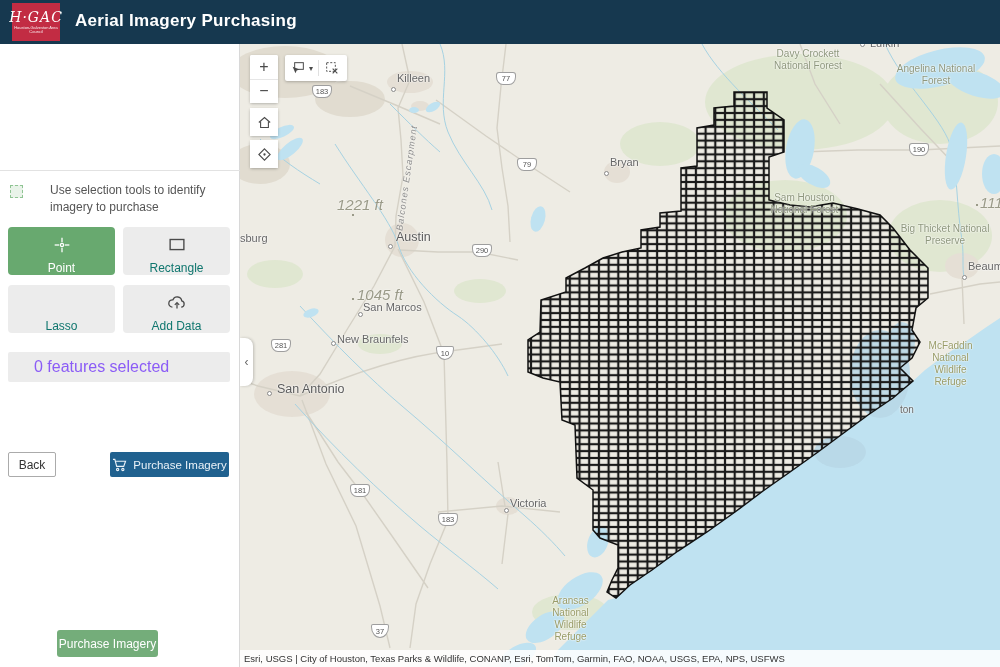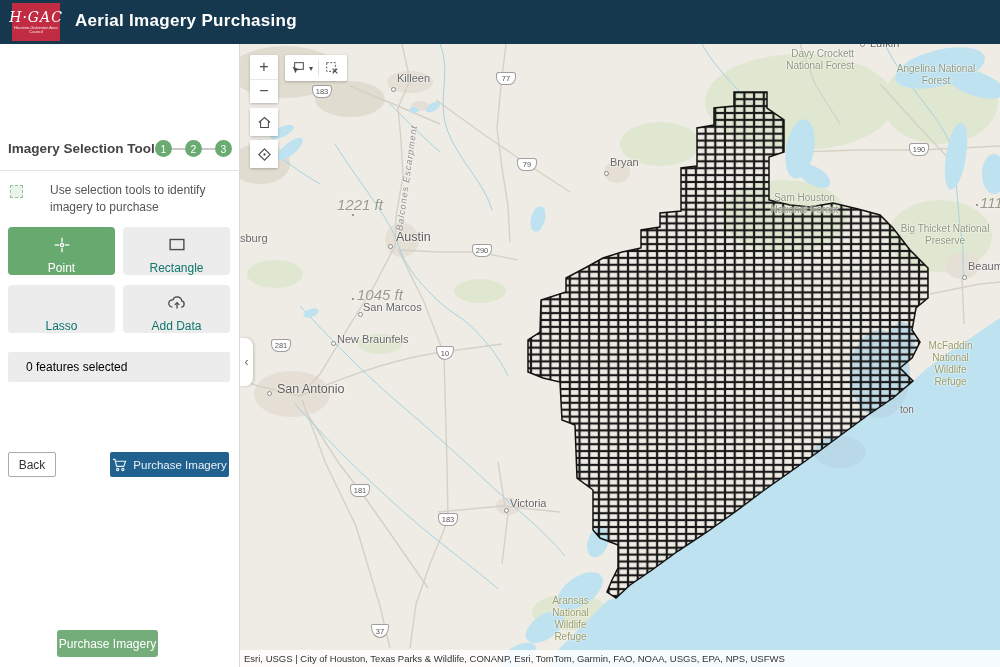--- a/index.html
+++ b/index.html
@@ -32,21 +32,21 @@
   .tool-btn .tool-label { font-size:12px; color:#0f766e; }
   .tool-btn svg { position:absolute; top:7px; }
   .tool-btn.active { background:#68a96f; }
   .tool-btn.active .tool-label { color:#fff; }
   .btn-point { left:8px; top:183px; }
   .btn-rect { left:123px; top:183px; }
   .btn-lasso { left:8px; top:241px; }
   .btn-add { left:123px; top:241px; }
 
   .status-bar { position:absolute; left:8px; top:308px; width:222px; height:30px; background:#ececec; border-radius:2px;
-                display:flex; align-items:center; padding-left:18px; font-size:12px; color:#000000; }
+                display:flex; align-items:center; padding-left:26px; font-size:16px; color:#8b5cf6; }
 
   .back-btn { position:absolute; left:8px; top:408px; width:48px; height:25px; background:#fff; border:1px solid #ababab;
               border-radius:2px; font-size:12px; color:#333; cursor:pointer; }
   .purchase-btn { position:absolute; left:110px; top:408px; width:119px; height:25px; background:#20618f; border:none;
                   border-radius:2px; font-size:11.5px; color:#eaf2f8; cursor:pointer; display:flex; align-items:center; justify-content:center; gap:6px; }
   .purchase-bottom-btn { position:absolute; left:57px; top:586px; width:101px; height:27px; background:#74ad7a; border:none;
                   border-radius:3px; font-size:12px; color:#fff; cursor:pointer; }
 
   
   .map { position:absolute; left:240px; top:44px; width:760px; height:623px; background:#eeece4; overflow:hidden; z-index:10; }
@@ -99,30 +99,20 @@
 
   <div class="header">
     <div class="logo">
       <span class="logo-acro">H·GAC</span>
       <span class="logo-sub">Houston-Galveston Area Council</span>
     </div>
     <span class="app-title">Aerial Imagery Purchasing</span>
   </div>
 
   <div class="sidebar">
-    <div class="panel-title-row">
-      <span class="panel-title">Imagery Selection Tool</span>
-      <div class="steps">
-        <span class="step-circle">1</span>
-        <span class="step-line"></span>
-        <span class="step-circle">2</span>
-        <span class="step-line"></span>
-        <span class="step-circle">3</span>
-      </div>
-    </div>
     <div class="panel-divider"></div>
 
     <div class="instruction">
       <span class="marquee-icon"></span>
       <span class="instruction-text">Use selection tools to identify imagery to purchase</span>
     </div>
 
     <button class="tool-btn active btn-point">
       <svg width="22" height="22" viewBox="0 0 24 24">
         <g stroke="#fff" stroke-width="1.4" fill="none">
@@ -317,21 +307,21 @@
 
     <span class="map-label" style="left:630px; top:-7px;">Lufkin</span>
     <span class="city-dot" style="left:620px; top:-2px;"></span>
 
     <span class="map-label" style="left:728px; top:216px;">Beaumont</span>
     <span class="city-dot" style="left:722px; top:231px;"></span>
 
     <span class="map-label" style="left:660px; top:360px; font-size:10px;">ton</span>
     <span class="map-label" style="left:0px; top:188px;">sburg</span>
 
-    <div class="area-label" style="left:522px; top:4px; width:92px;text-align:right;">Davy Crockett National Forest</div>
+    <div class="area-label" style="left:522px; top:4px; width:92px;">Davy Crockett National Forest</div>
     <div class="area-label" style="left:650px; top:19px; width:92px;">Angelina National Forest</div>
     <div class="area-label" style="left:507px; top:148px; width:92px;padding-left:23px;">Sam Houston National Forest</div>
     <div class="area-label" style="left:659px; top:179px; width:92px;">Big Thicket National Preserve</div>
     <div class="area-label refuge" style="left:687px; top:296px; width:47px;">McFaddin National Wildlife Refuge</div>
     <div class="area-label refuge" style="left:307px; top:551px; width:47px;">Aransas National Wildlife Refuge</div>
 
     <span class="elev-label" style="left:97px; top:152px;">1221 ft</span>
     <span class="elev-dot" style="left:112px; top:170px;"></span>
     <span class="elev-label" style="left:117px; top:242px;">1045 ft</span>
     <span class="elev-dot" style="left:112px; top:254px;"></span>

